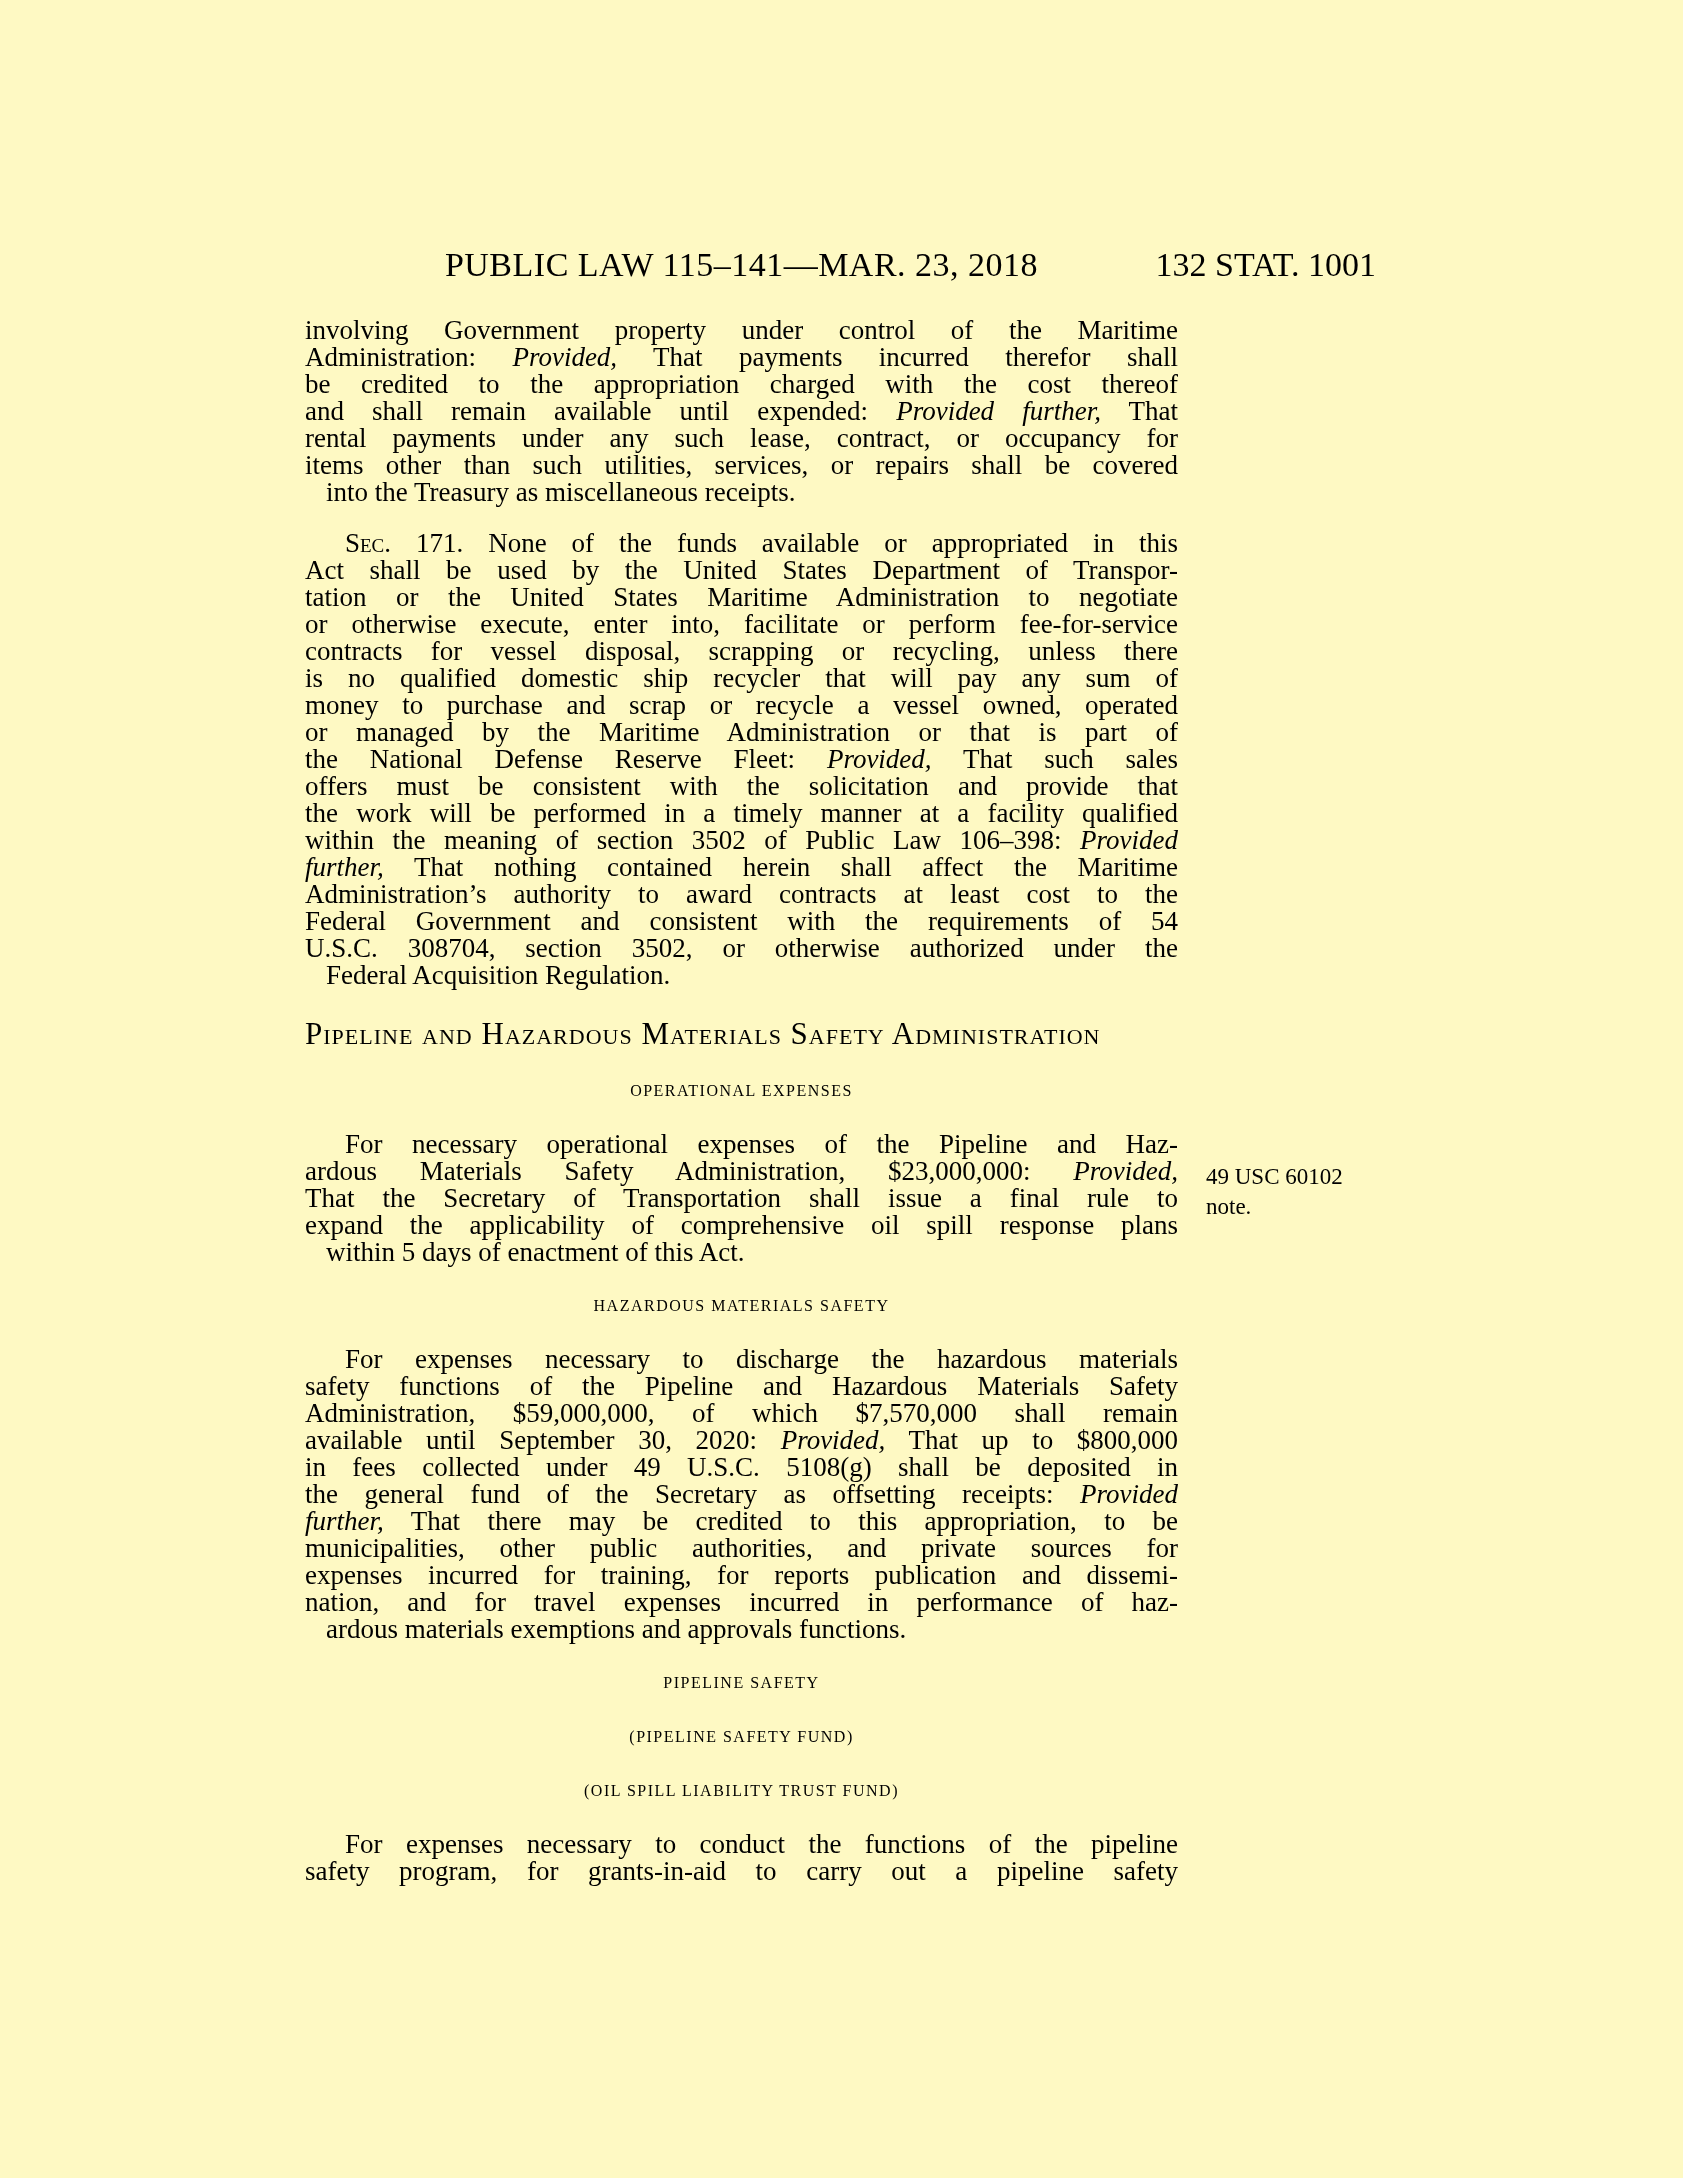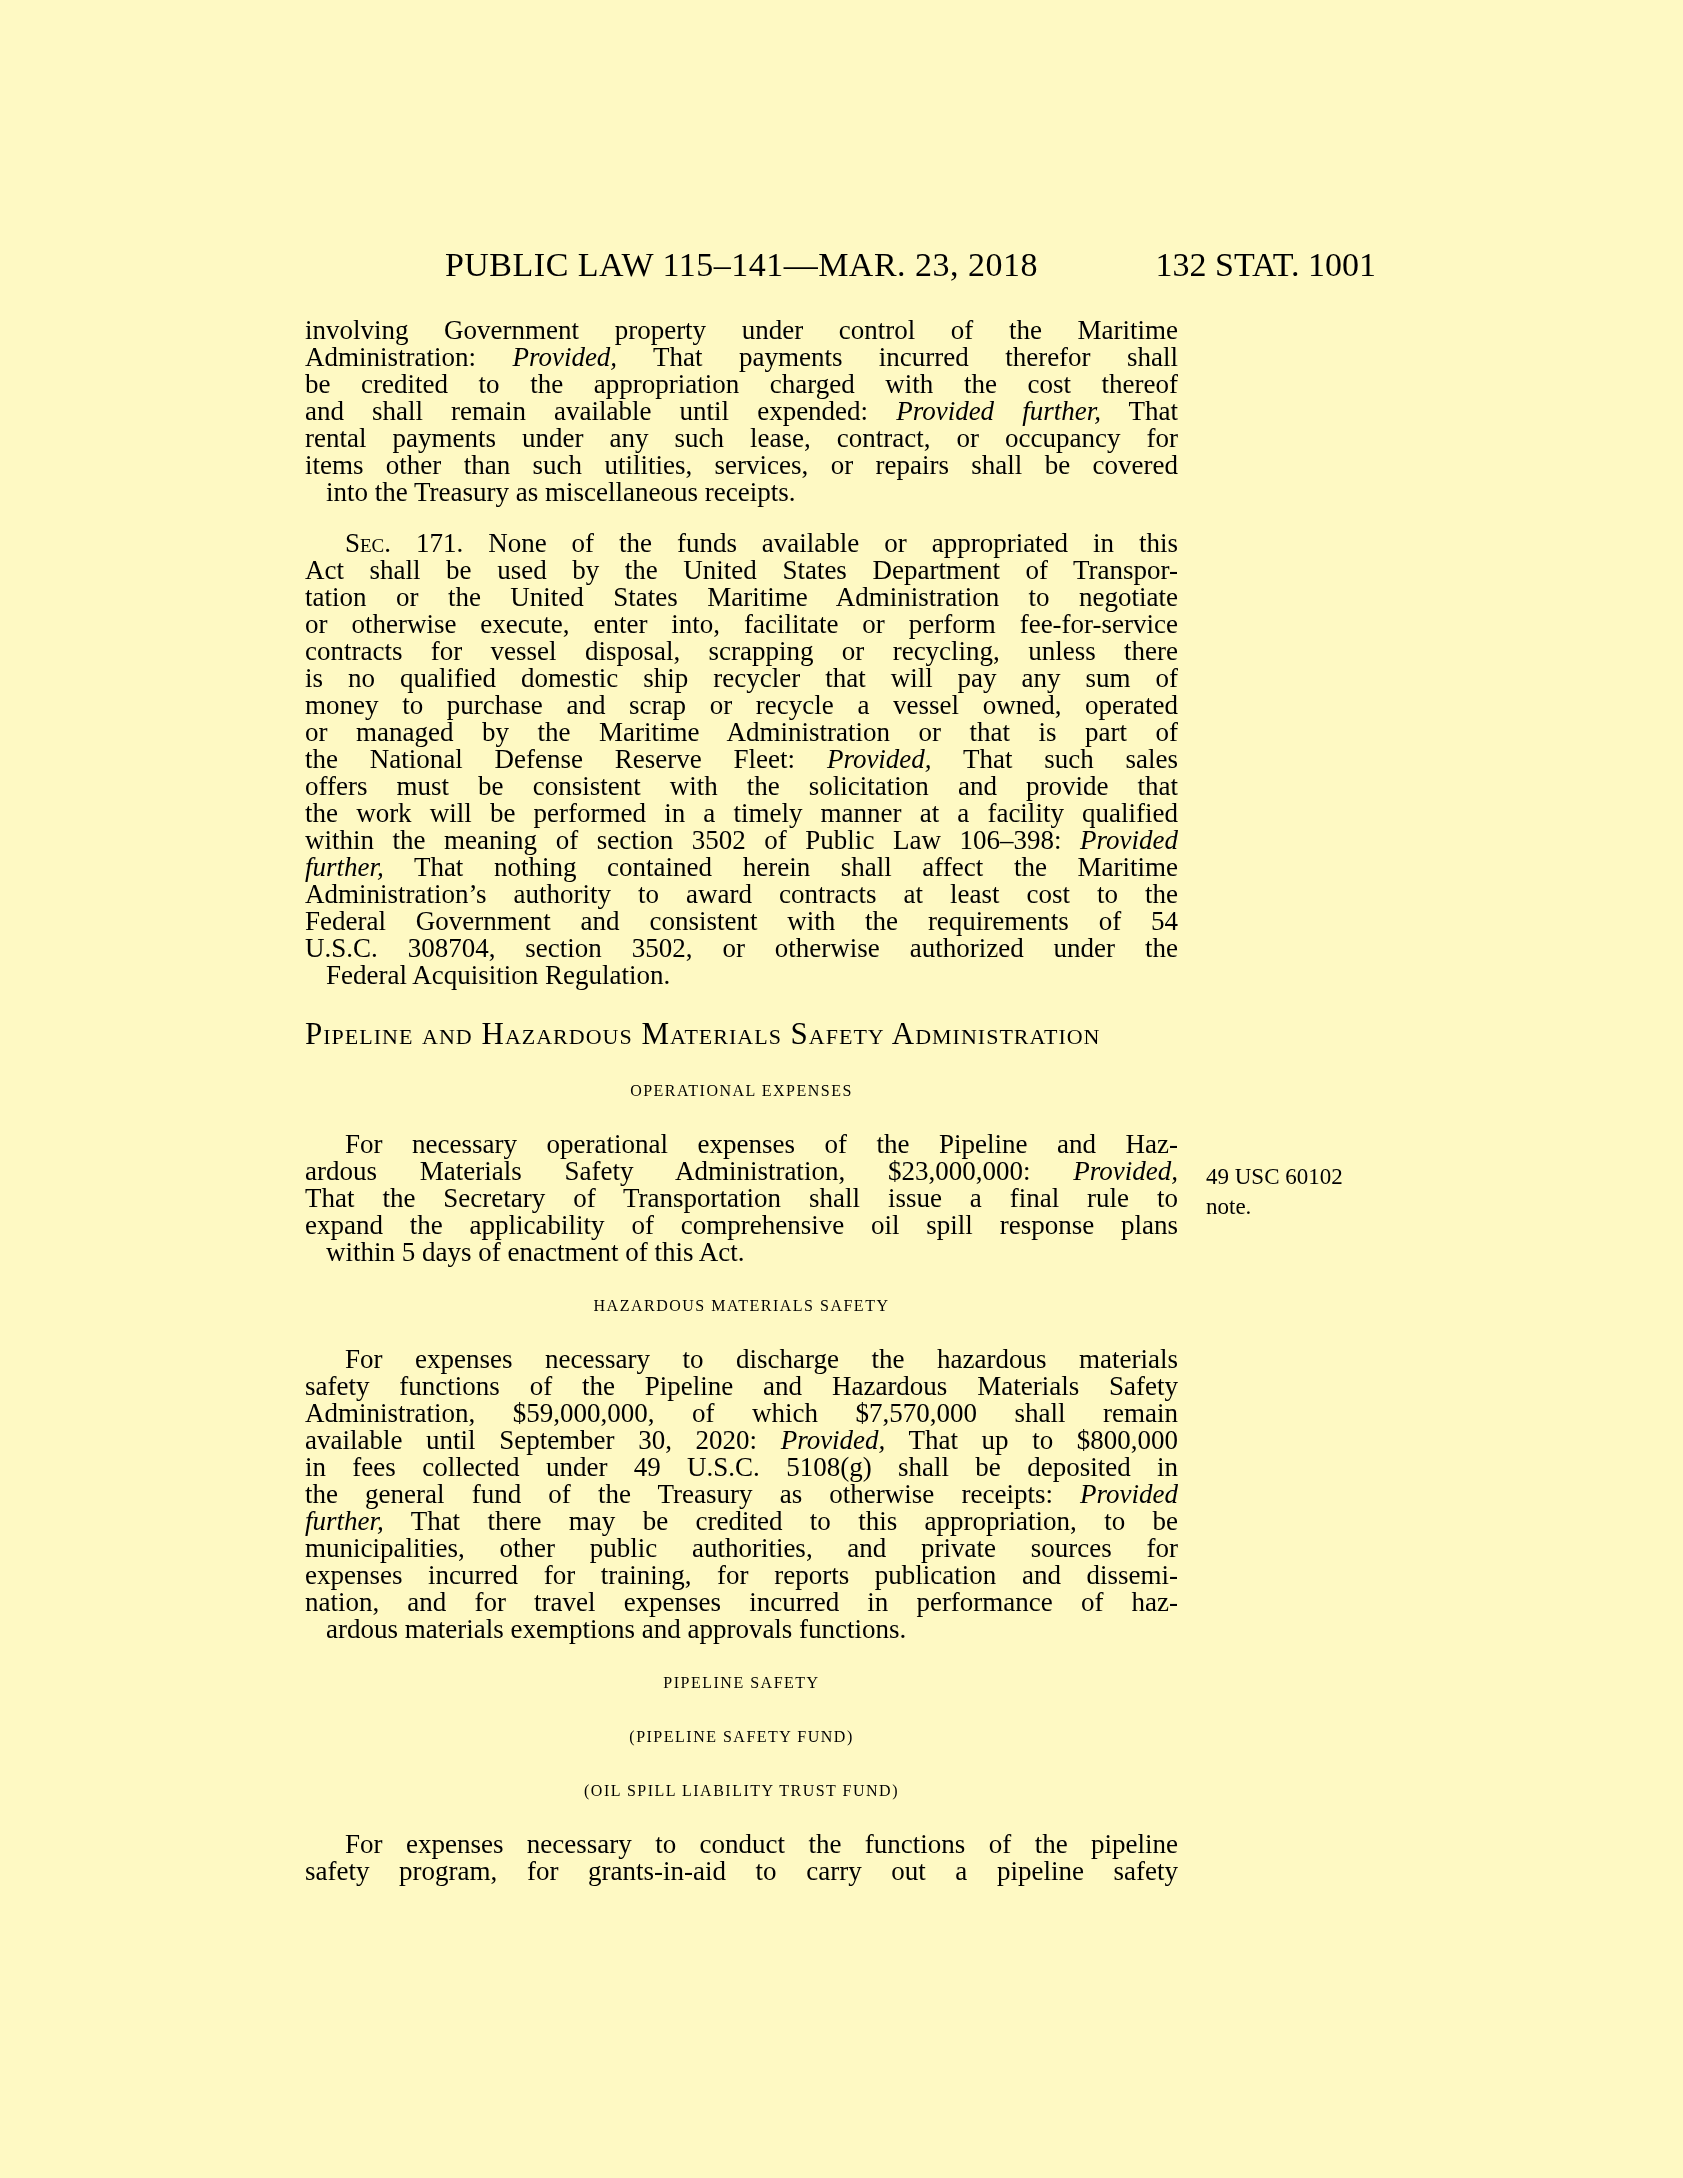--- a/index.html
+++ b/index.html
@@ -120,21 +120,21 @@
         <div class="line"><span>expand the applicability of comprehensive oil spill response plans</span></div>
         <div class="line last"><span>within 5 days of enactment of this Act.</span></div>
       </div>
       <div class="h2">HAZARDOUS MATERIALS SAFETY</div>
       <div class="para">
         <div class="line indent"><span>For expenses necessary to discharge the hazardous materials</span></div>
         <div class="line"><span>safety functions of the Pipeline and Hazardous Materials Safety</span></div>
         <div class="line"><span>Administration, $59,000,000, of which $7,570,000 shall remain</span></div>
         <div class="line"><span>available until September 30, 2020: </span><span class="it">Provided,</span><span> That up to $800,000</span></div>
         <div class="line"><span>in fees collected under 49 U.S.C. 5108(g) shall be deposited in</span></div>
-        <div class="line"><span>the general fund of the Treasury as otherwise receipts: </span><span class="it">Provided</span></div>
+        <div class="line"><span>the general fund of the Secretary as offsetting receipts: </span><span class="it">Provided</span></div>
         <div class="line"><span class="it">further,</span><span> That there may be credited to this appropriation, to be</span></div>
         <div class="line"><span>municipalities, other public authorities, and private sources for</span></div>
         <div class="line"><span>expenses incurred for training, for reports publication and dissemi-</span></div>
         <div class="line"><span>nation, and for travel expenses incurred in performance of haz-</span></div>
         <div class="line last"><span>ardous materials exemptions and approvals functions.</span></div>
       </div>
       <div class="h2">PIPELINE SAFETY</div>
       <div class="h2">(PIPELINE SAFETY FUND)</div>
       <div class="h2">(OIL SPILL LIABILITY TRUST FUND)</div>
       <div class="para">

